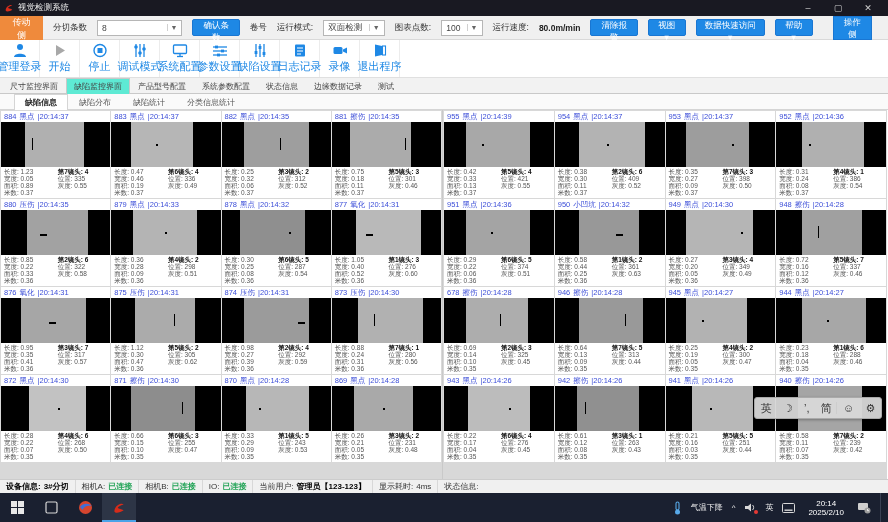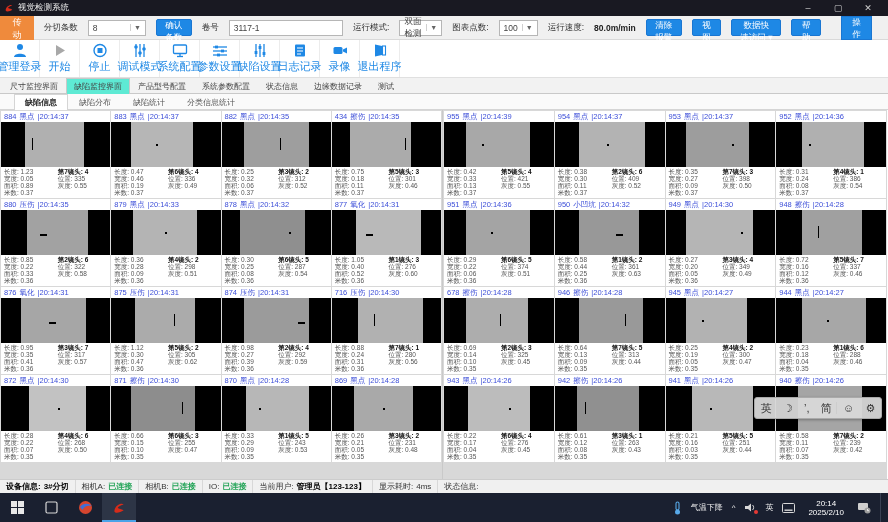--- a/index.html
+++ b/index.html
@@ -101,21 +101,20 @@
 
 <div class="toolbar">
   <button class="btn-orange">传动侧</button>
   <span class="tb-label">分切条数</span>
   <div class="tb-select" style="width:92px;">
       <span>8</span>
       <span class="arr">▼</span>
     </div>
   <button class="btn-blue">确认条数</button>
   <span class="tb-label">卷号</span>
-  <div class="tb-input" style="width:188px;">3117-1</div>
   <span class="tb-label">运行模式:</span>
   <div class="tb-select" style="width:66px;">
       <span>双面检测</span>
       <span class="arr">▼</span>
     </div>
   <span class="tb-label">图表点数:</span>
   <div class="tb-select" style="width:44px;">
       <span>100</span>
       <span class="arr">▼</span>
     </div>
@@ -314,21 +313,21 @@
             </div>
             <div class="ic2">
               <div class="hd">第3镜头: 2</div>
               <div>位置: 312</div>
               <div>灰度: 0.52</div>
             </div>
           </div>
         </div>
         <div class="card">
           <div class="ch">
-            <span>434</span>
+            <span>881</span>
             <span>擦伤</span>
             <span>|20:14:35</span>
           </div>
           <div class="cimg" style="background: rgb(171, 171, 171);">
             <i class="bl" style="width: 18px;"></i>
             <i class="br" style="width: 30px;"></i>
             <i class="mk vline" style="left: 67%;"></i>
           </div>
           <div class="cinfo">
             <div class="ic1">
@@ -514,21 +513,21 @@
             </div>
             <div class="ic2">
               <div class="hd">第2镜头: 4</div>
               <div>位置: 292</div>
               <div>灰度: 0.59</div>
             </div>
           </div>
         </div>
         <div class="card">
           <div class="ch">
-            <span>716</span>
+            <span>873</span>
             <span>压伤</span>
             <span>|20:14:30</span>
           </div>
           <div class="cimg" style="background: rgb(177, 177, 177);">
             <i class="bl" style="width: 26px;"></i>
             <i class="br" style="width: 18px;"></i>
             <i class="mk vline" style="left: 39%;"></i>
           </div>
           <div class="cinfo">
             <div class="ic1">

